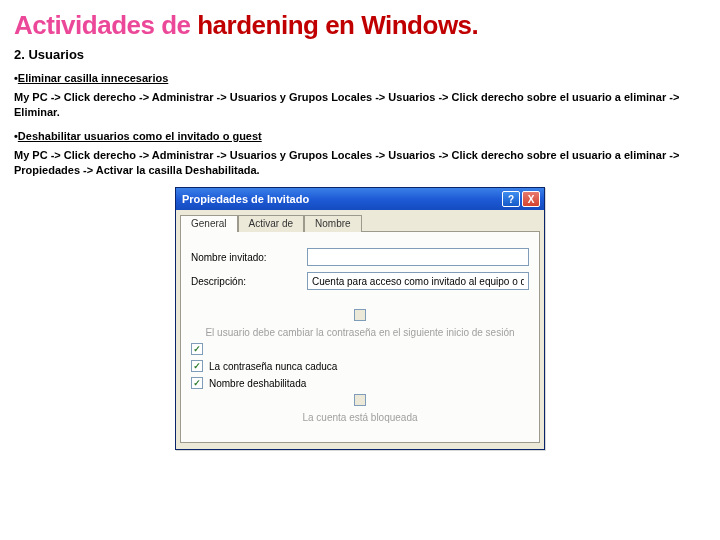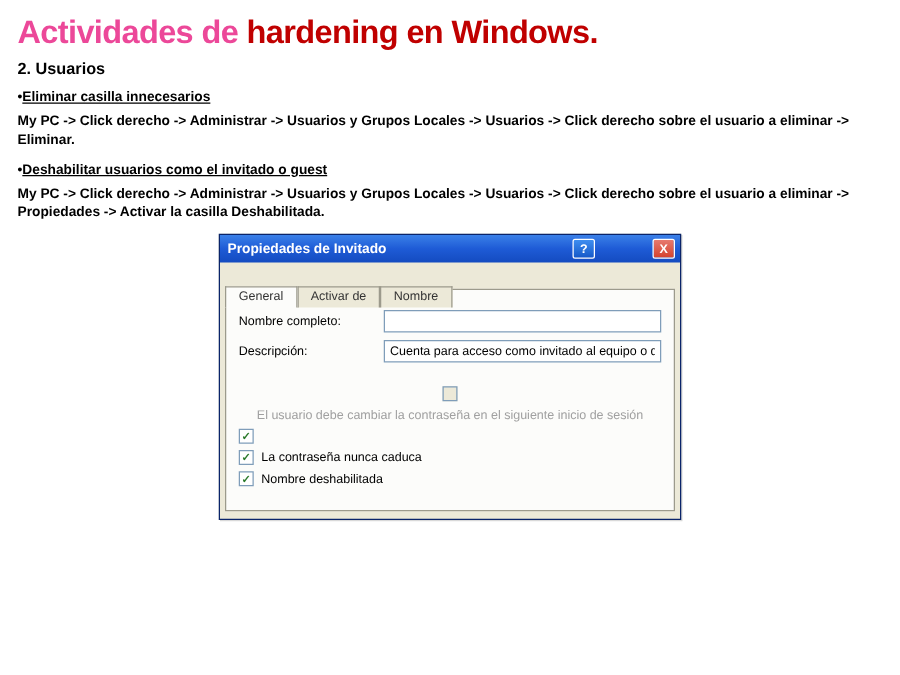--- a/index.html
+++ b/index.html
@@ -39,21 +39,20 @@
   }
   .titlebar {
     height: 22px;
     background: linear-gradient(to bottom, #3a80e8 0%, #1e5bd6 50%, #144bc0 100%);
     color: #fff;
     display: flex;
     align-items: center;
     padding: 0 4px 0 6px;
     font-weight: bold;
     font-size: 11px;
-    gap: 44px;
   }
   .titlebar .t-title { flex: 1; }
   .t-btn {
     width: 18px; height: 16px;
     margin-left: 2px;
     border: 1px solid #fff;
     border-radius: 2px;
     display: flex; align-items: center; justify-content: center;
     font-size: 10px; font-weight: bold;
     color: #fff;
@@ -66,21 +65,21 @@
     padding: 4px 4px 0 4px;
     gap: 0;
   }
   .tab {
     padding: 2px 10px 3px 10px;
     border: 1px solid #9c9a8c;
     border-bottom: none;
     background: #ece9d8;
     font-size: 10px;
     position: relative;
-    top: 15px;
+    top: 1px;
     color: #333;
   }
   .tab.active { background: #fcfcfa; z-index: 2; }
   .tabbody {
     margin: 0 4px 6px 4px;
     border: 1px solid #9c9a8c;
     background: #fcfcfa;
     padding: 10px 10px 14px 10px;
   }
   .hdr-row { display: flex; align-items: center; gap: 10px; margin-bottom: 12px; }
@@ -139,21 +138,21 @@
       <div class="t-btn close">X</div>
     </div>
     <div class="tabs">
       <div class="tab active">General</div>
       <div class="tab">Activar de</div>
       <div class="tab">Nombre</div>
     </div>
     <div class="tabbody">
 
       <div class="field-row">
-        <div class="field-label">Nombre completo:</div>
+        <div class="field-label">Nombre invitado:</div>
         <input class="field-input" value="" style="">
       </div>
       <div class="field-row">
         <div class="field-label">Descripción:</div>
         <input class="field-input" value="Cuenta para acceso como invitado al equipo o dominio" style="">
       </div>
 
       <div style="height:8px"></div>
 
       <div class="check-row disabled">
@@ -164,15 +163,19 @@
         <div class="chk checked">✓</div>
       </div>
       <div class="check-row">
         <div class="chk checked">✓</div>
         <span>La contraseña nunca caduca</span>
       </div>
       <div class="check-row">
         <div class="chk checked">✓</div>
         <span>Nombre deshabilitada</span>
       </div>
+      <div class="check-row disabled">
+        <div class="chk disabled"></div>
+        <span>La cuenta está bloqueada</span>
+      </div>
     </div>
   </div>
 </div>
 
 </body></html>

